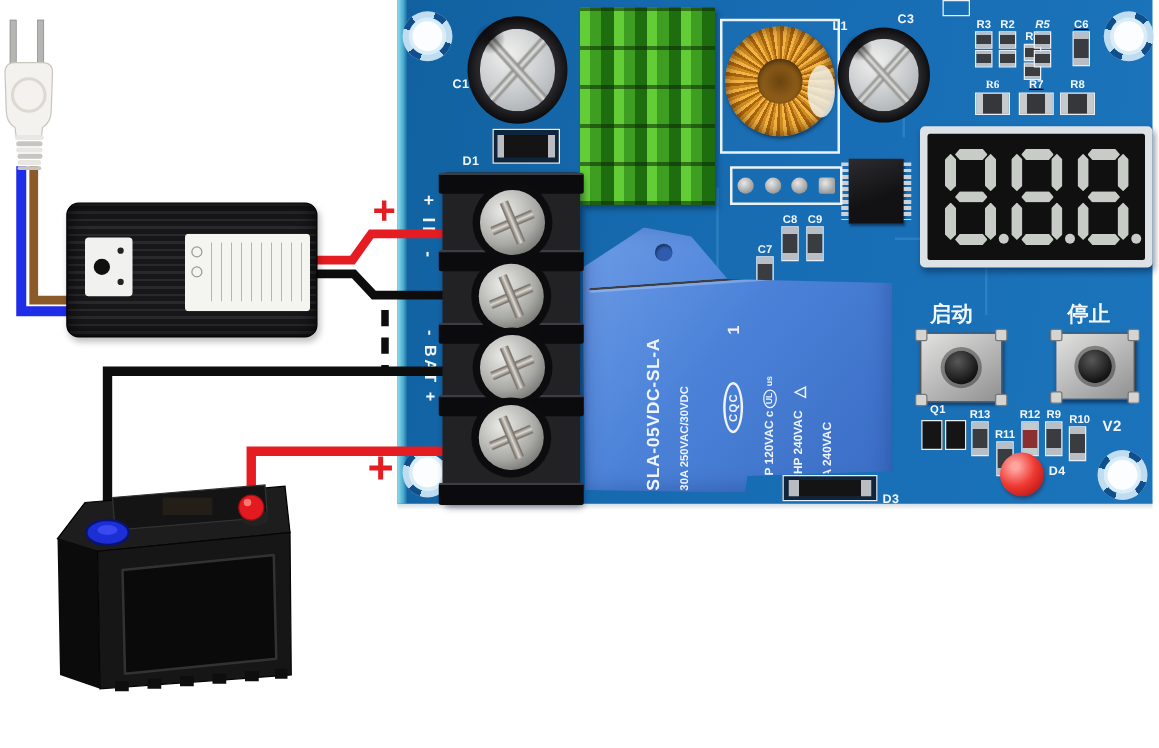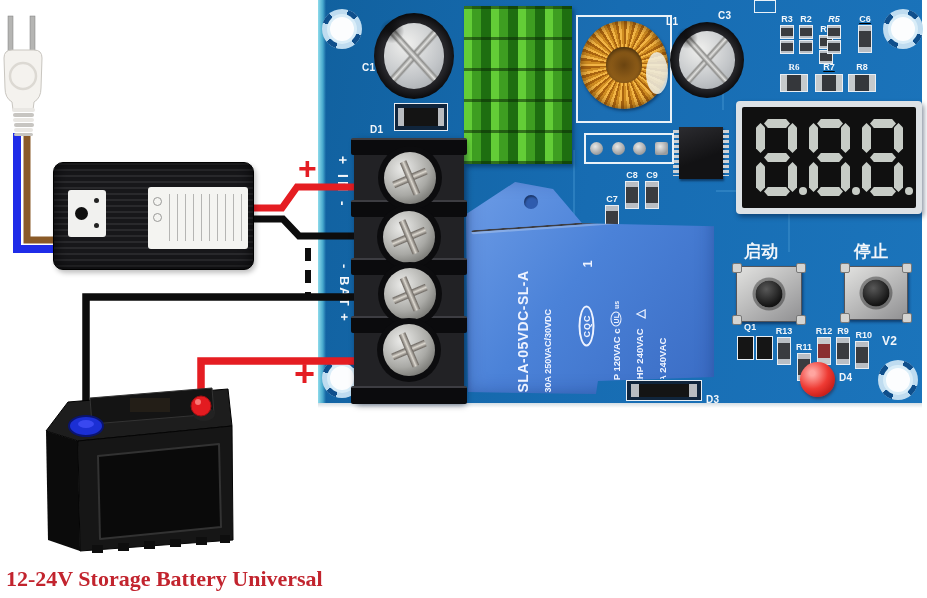--- a/index.html
+++ b/index.html
@@ -418,17 +418,16 @@
     <div class="ridge" style="top:62px;"></div>
     <div class="ridge" style="top:120px;"></div>
     <div class="ridge" style="top:178px;"></div>
     <div class="ridge" style="top:248px;height:16px;"></div>
     <div class="screw" style="left:30px;top:14px;"></div>
     <div class="screw" style="left:29px;top:73px;"></div>
     <div class="screw" style="left:30px;top:130px;"></div>
     <div class="screw" style="left:29px;top:186px;"></div>
   </div>
 
-  <div class="note" style="left:6px;top:566px;font-size:22px;">12-24V Storage Battery Universal</div>
   <div class="plus" style="left:298px;top:152px;font-size:32px;">+</div>
   <div class="plus" style="left:294px;top:356px;font-size:36px;">+</div>
 
 </div>
 
 </body></html>

